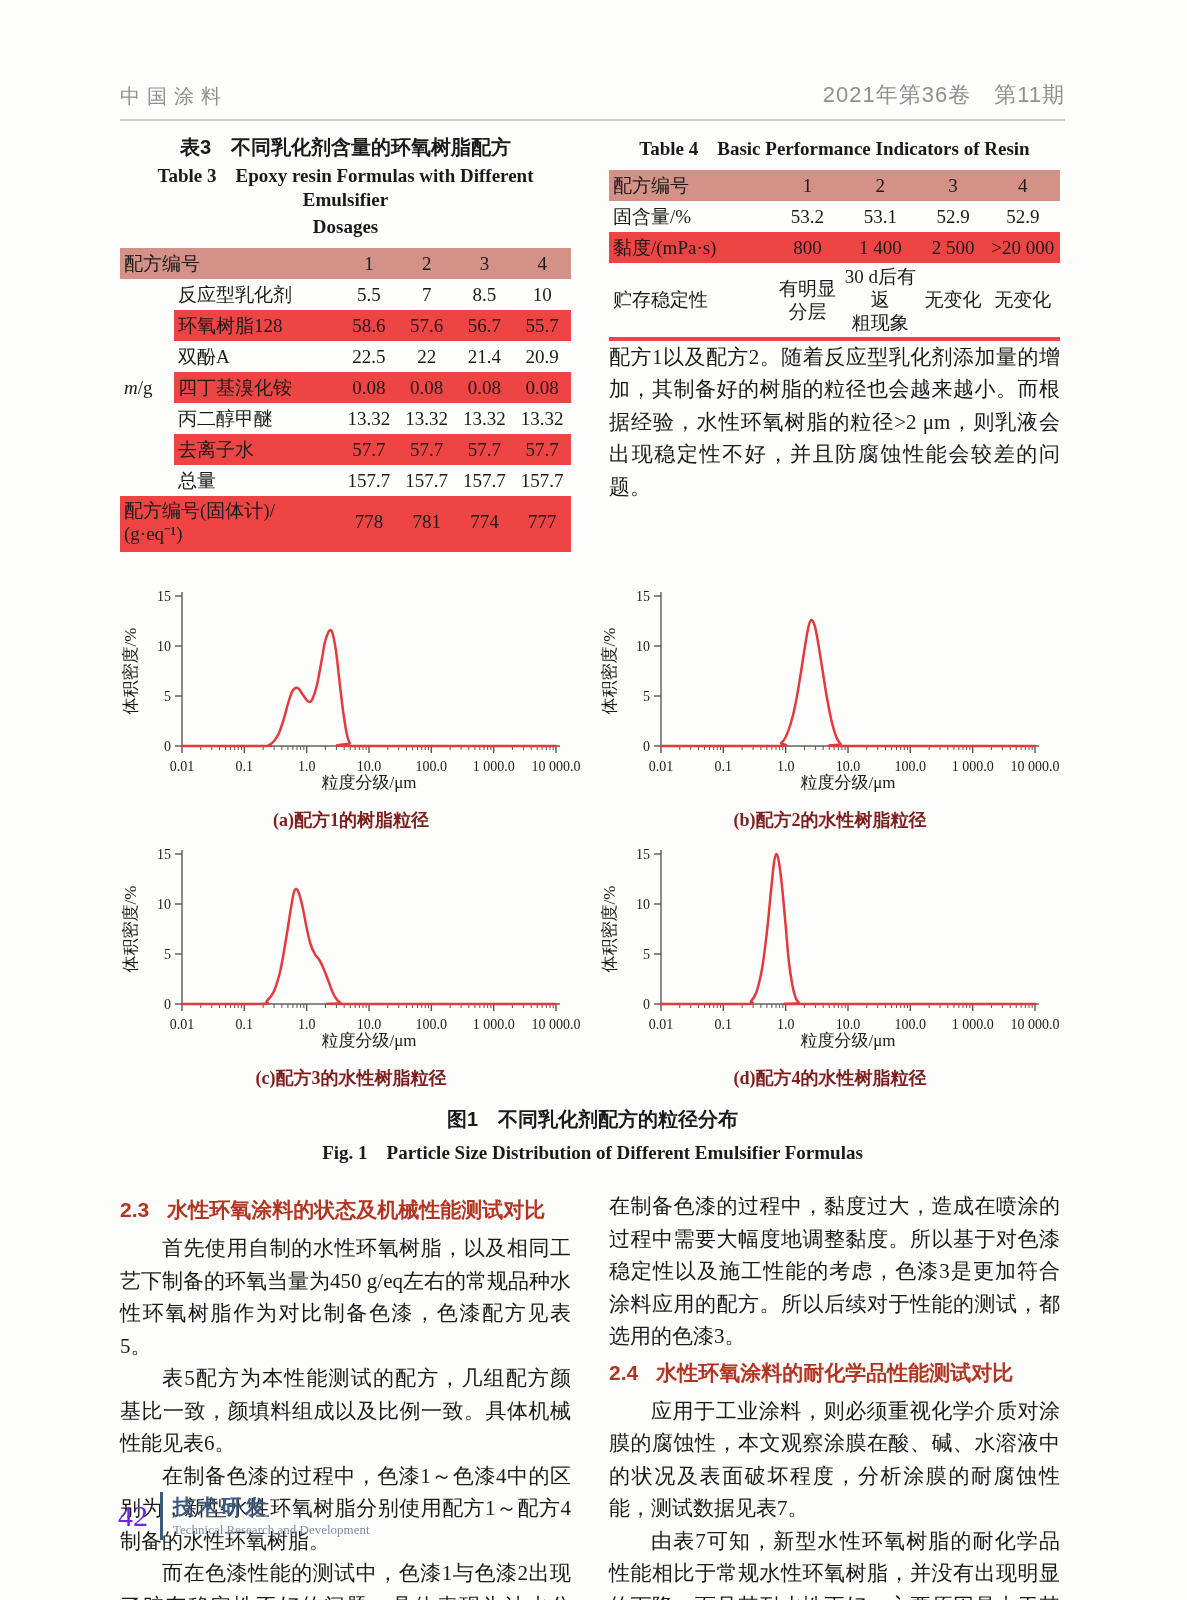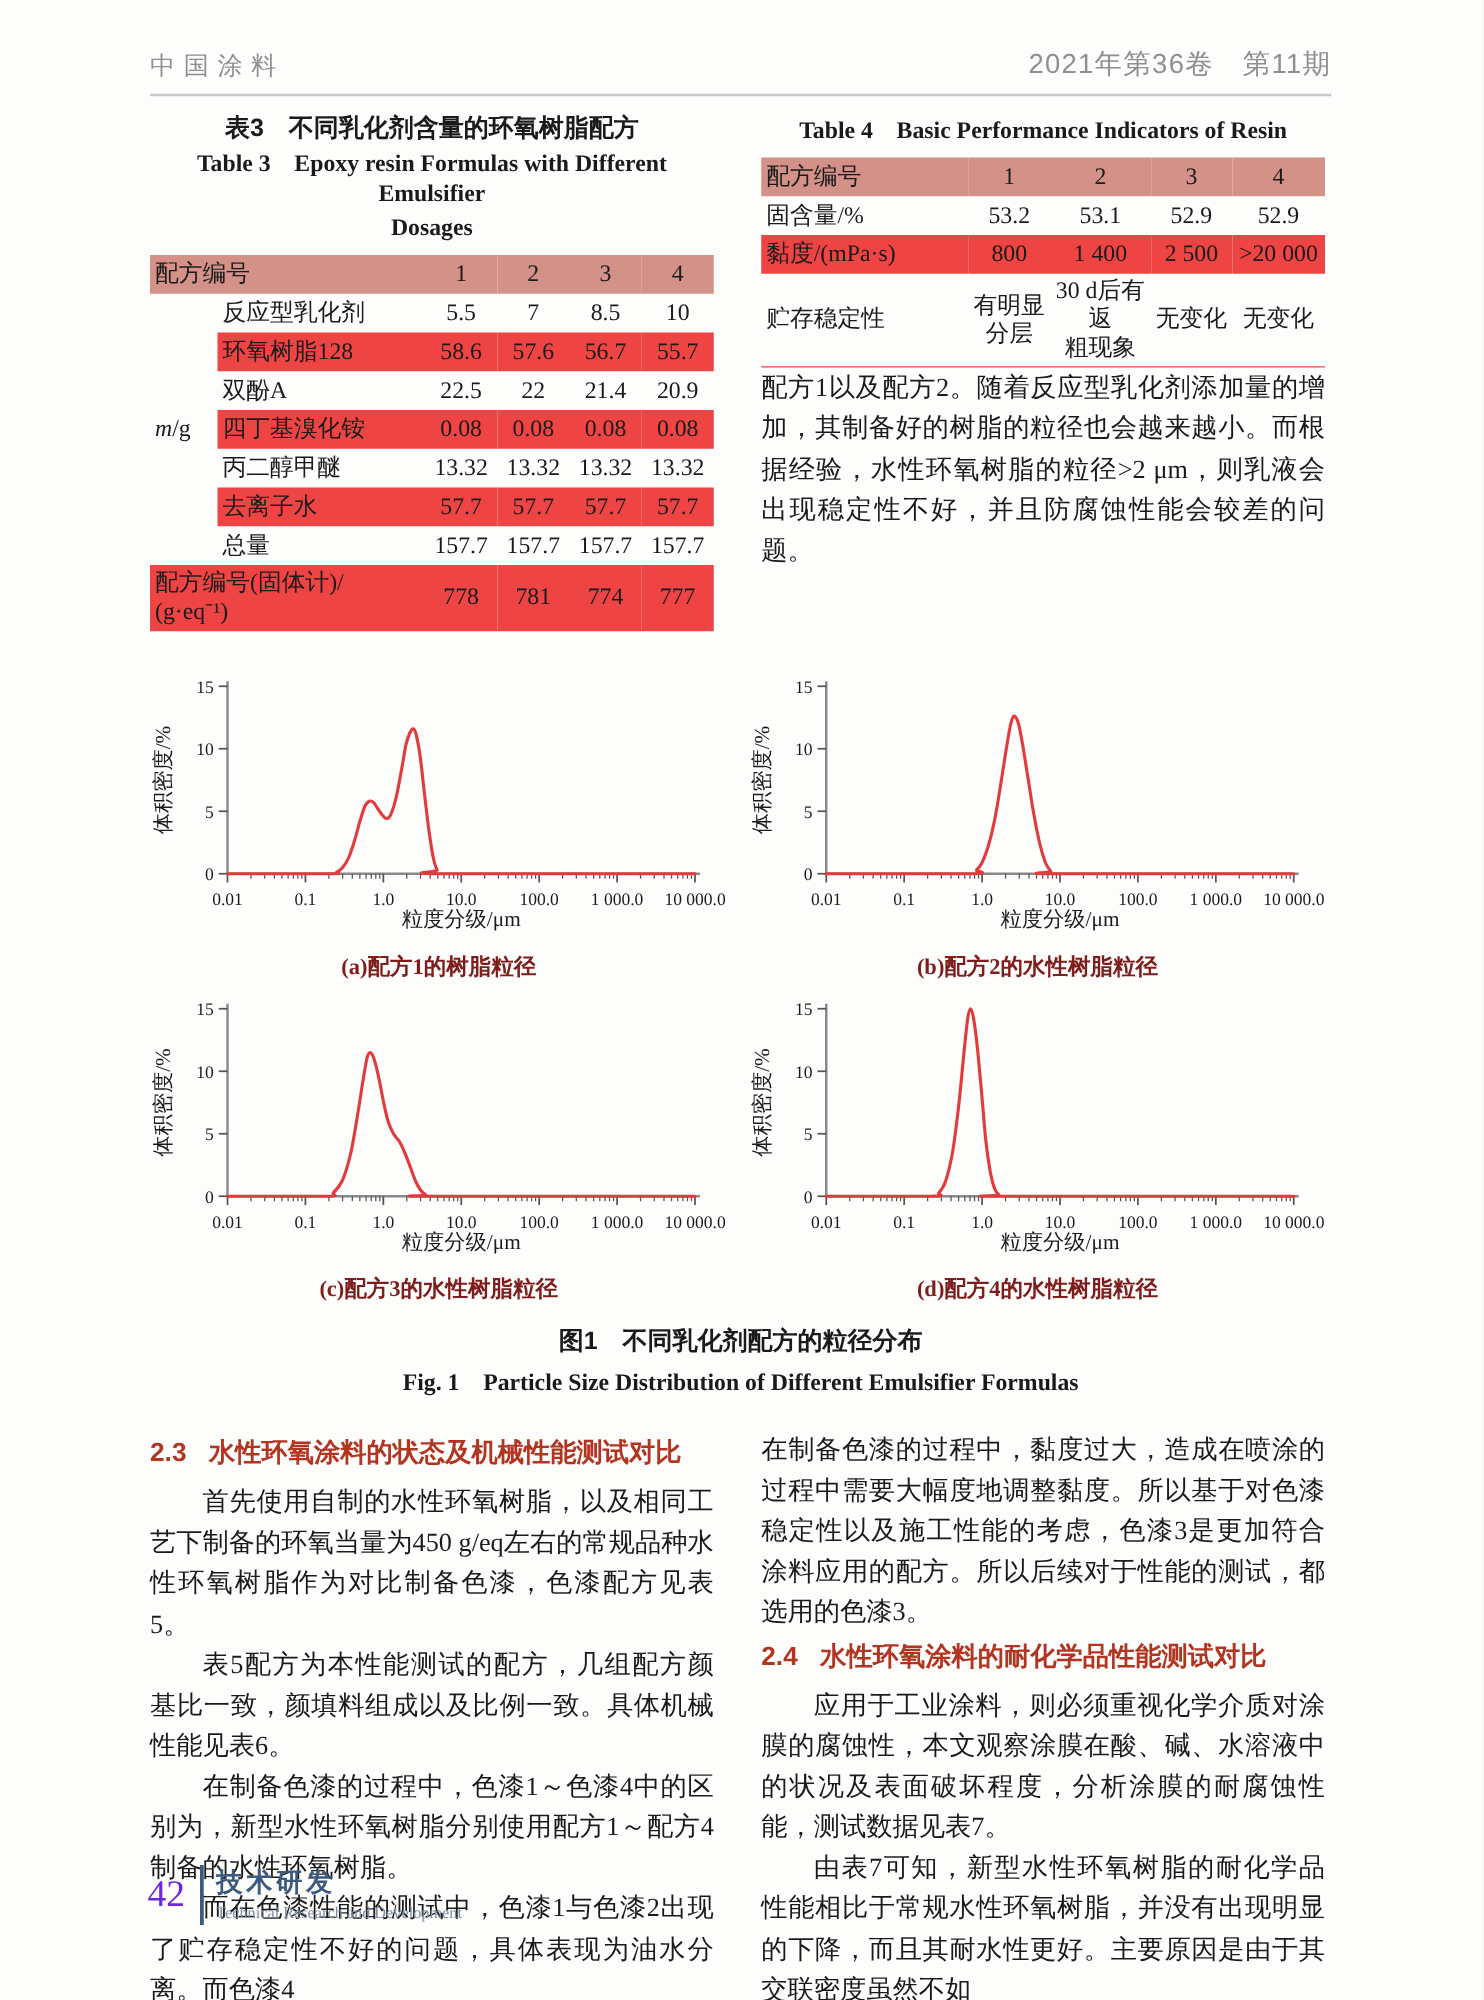--- a/index.html
+++ b/index.html
@@ -1,37 +1,37 @@
 <!DOCTYPE html>
 <html><head>
 <meta charset="utf-8">
 <style>
   html,body{margin:0;padding:0;background:#e9e9e9;}
   .page{width:1187px;height:1600px;margin:0 auto;background:#fdfdfc;position:relative;
-        box-sizing:border-box;padding:36px 122px 0 120px;
+        box-sizing:border-box;padding:80px 122px 0 120px;
         font-family:"Liberation Serif",serif;color:#1a1a1a;overflow:hidden;}
 
   
   .phead{display:flex;justify-content:space-between;align-items:flex-end;
          font-family:"Liberation Sans",sans-serif;color:#8f8f8f;}
   .phead .j{font-size:20px;letter-spacing:7px;}
   .phead .iss{font-size:22px;letter-spacing:1px;}
   .prule{border-bottom:2px solid #c9c9c9;margin-top:9px;}
 
   
   .cols{display:flex;gap:38px;margin-top:13px;}
   .col{width:451px;flex:0 0 451px;}
 
   
   .ttitle-zh{text-align:center;font-family:"Liberation Sans",sans-serif;font-weight:bold;
              font-size:20px;line-height:27px;}
   .ttitle-en{text-align:center;font-weight:bold;font-size:19px;line-height:24px;margin-top:3px;}
 
   
-  .tbl{margin-top:9px;border-bottom:1px solid #ef4444;font-size:19px;line-height:1.22;}
+  .tbl{margin-top:9px;border-bottom:4px solid #ef4444;font-size:19px;line-height:1.22;}
   .t3{display:grid;grid-template-columns:54px 166px repeat(4,1fr);}
   .t4{display:grid;grid-template-columns:166px 1fr 1.25fr 1fr 1.15fr;}
   .tbl .c{display:flex;align-items:center;justify-content:center;text-align:center;
           min-height:31px;padding:2px 2px;box-sizing:border-box;}
   .tbl .l{justify-content:flex-start;text-align:left;padding-left:4px;}
   .tbl .tall{min-height:52px;}
   .row{display:contents;}
   .hd > .c{background:#d39188;}
   .sh > .c{background:#ef4444;}
   .span2{grid-column:1/3;}

